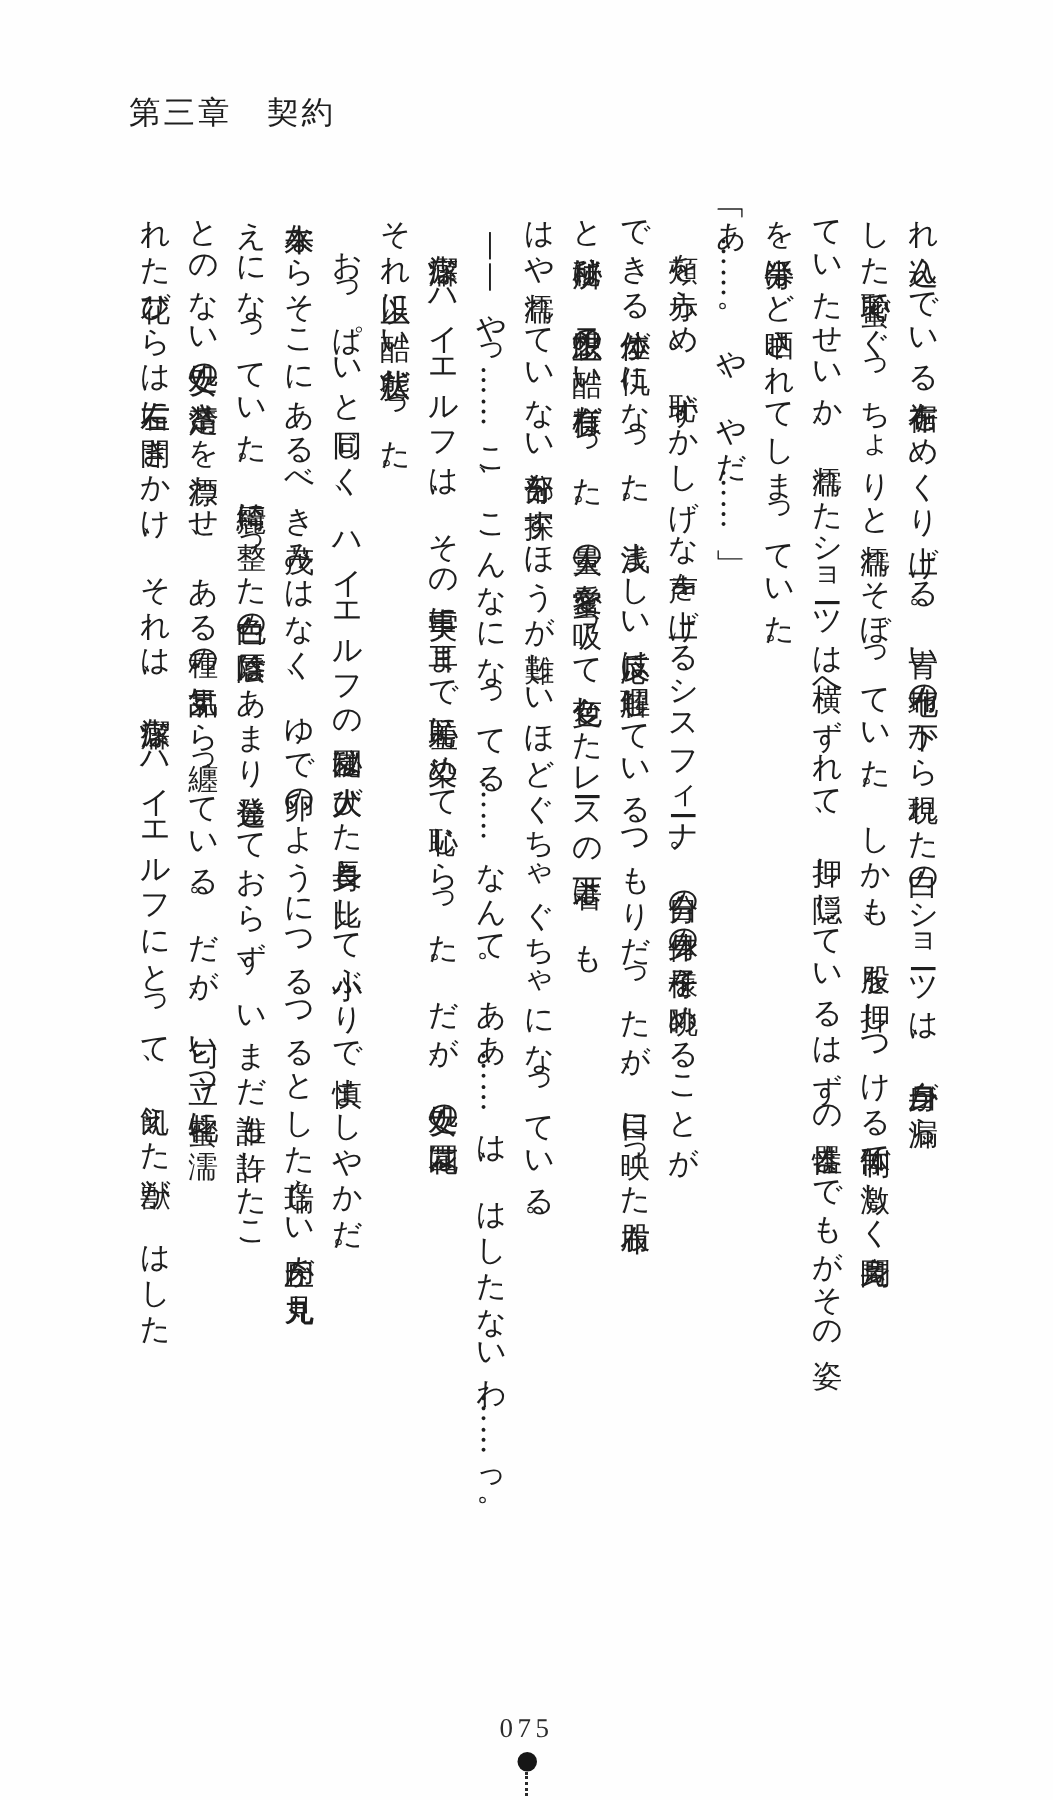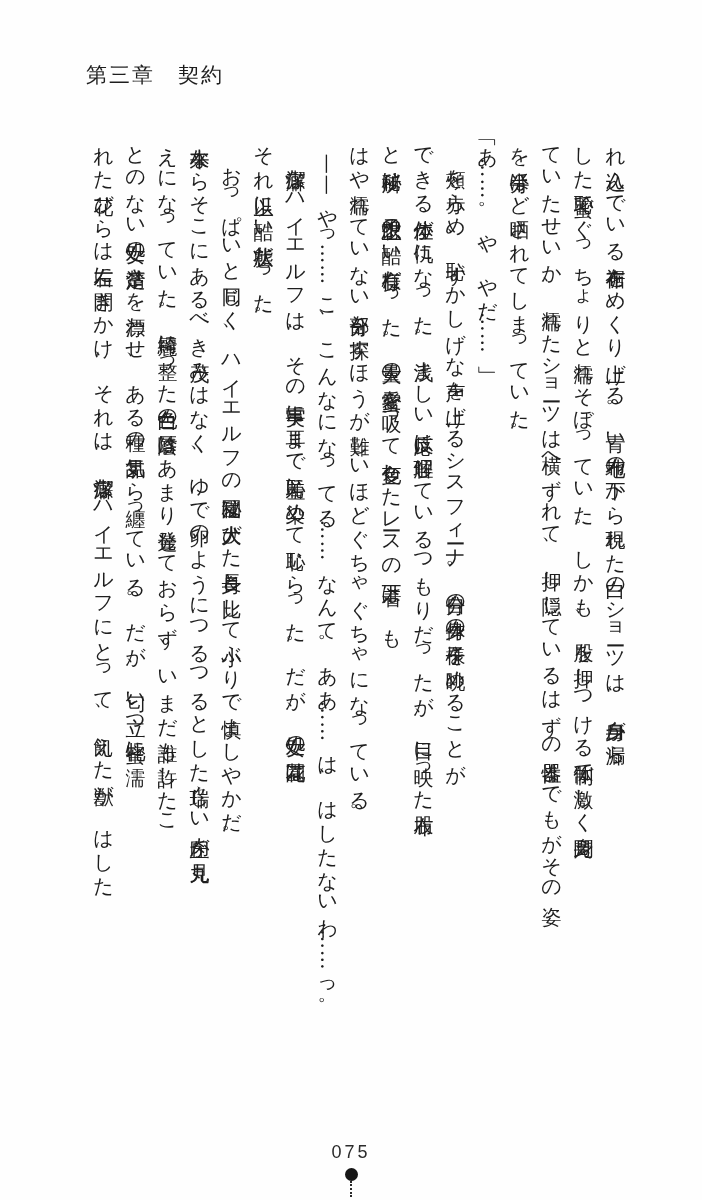--- a/index.html
+++ b/index.html
@@ -40,21 +40,21 @@
     
   }
   .page-footer {
     position: absolute;
     left: 0;
     right: 0;
     top: 1142px;
     text-align: center;
   }
   .page-number {
-    font-family: Liberation Sans, sans-serif;
+    font-family: Liberation Serif, serif;
     font-size: 18px;
     letter-spacing: 3px;
     color: #2b2b2b;
   }
   .ornament-dot {
     width: 13px;
     height: 13px;
     border-radius: 50%;
     background: #161616;
     margin: 5px auto 0 auto;

